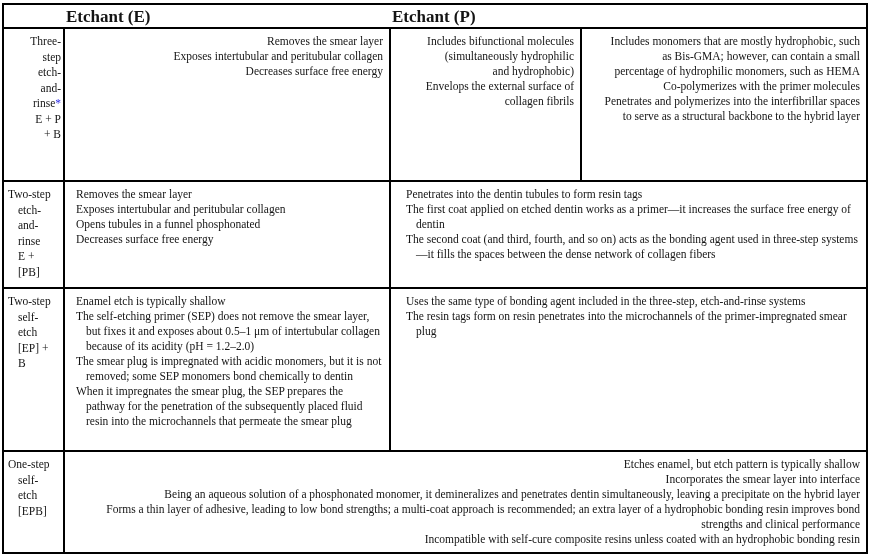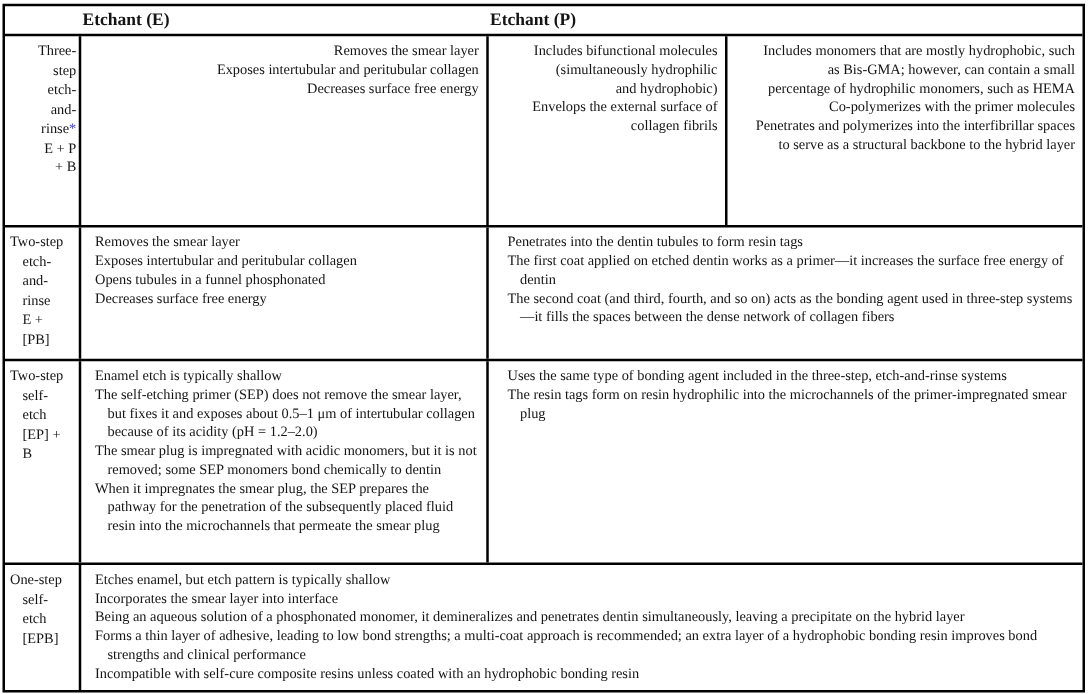--- a/index.html
+++ b/index.html
@@ -25,21 +25,21 @@
   .grid {
     display: grid;
     grid-template-columns: 61px 326px 191px 1fr;
   }
   .thead {
     border-bottom: 2px solid #000;
     min-height: 22px;
   }
   .hcell {
     font-weight: bold;
-    font-size: 14px;
+    font-size: 17px;
     line-height: 14px;
     padding: 5px 2px 3px 1px;
     white-space: nowrap;
   }
   .hcell.h-bond { padding-left: 7px; }
   .trow { min-height: 40px; }
   .trow.bB { border-bottom: 2px solid #000; }
   .r1 { min-height: 151px; text-align: right; }
   .r2 { min-height: 105px; }
   .r3 { min-height: 161px; }
@@ -58,21 +58,21 @@
     text-indent: -10px;
   }
   .cell p {
     margin: 0;
     padding-left: 10px;
     text-indent: -10px;
   }
   .primercell { padding-left: 27px; }
   .bondcell   { padding-left: 19px; }
   .mergedcell { padding-left: 15px; }
-  .fullcell   { padding-left: 11px; }
+  .fullcell   { padding-left: 11px; text-align: right; }
   .span-pb    { grid-column: 3 / 5; }
   .span-all   { grid-column: 2 / 5; }
   .fn {
     color: #3030e8;
     text-indent: 0;
   }
 </style>
 </head>
 <body>
 
@@ -136,21 +136,21 @@
 [EP] +
 B</div>
       <div class="cell etchcell bR">
         <p>Enamel etch is typically shallow</p>
         <p>The self-etching primer (SEP) does not remove the smear layer, but fixes it and exposes about 0.5–1 μm of intertubular collagen because of its acidity (pH = 1.2–2.0)</p>
         <p>The smear plug is impregnated with acidic monomers, but it is not removed; some SEP monomers bond chemically to dentin</p>
         <p>When it impregnates the smear plug, the SEP prepares the pathway for the penetration of the subsequently placed fluid resin into the microchannels that permeate the smear plug</p>
       </div>
       <div class="cell mergedcell span-pb">
         <p>Uses the same type of bonding agent included in the three-step, etch-and-rinse systems</p>
-        <p>The resin tags form on resin hydrophilic into the microchannels of the primer-impregnated smear plug</p>
+        <p>The resin tags form on resin penetrates into the microchannels of the primer-impregnated smear plug</p>
       </div>
     </div>
 
     <div class="grid trow r4">
       <div class="cell labelcell bR">One-step
 self-
 etch
 [EPB]</div>
       <div class="cell fullcell span-all">
         <p>Etches enamel, but etch pattern is typically shallow</p>

